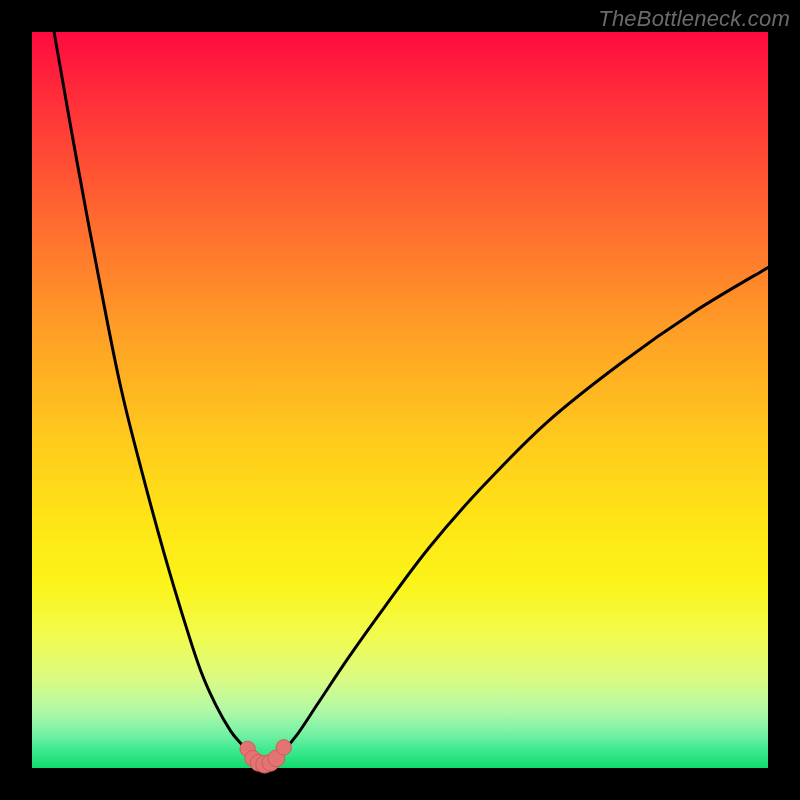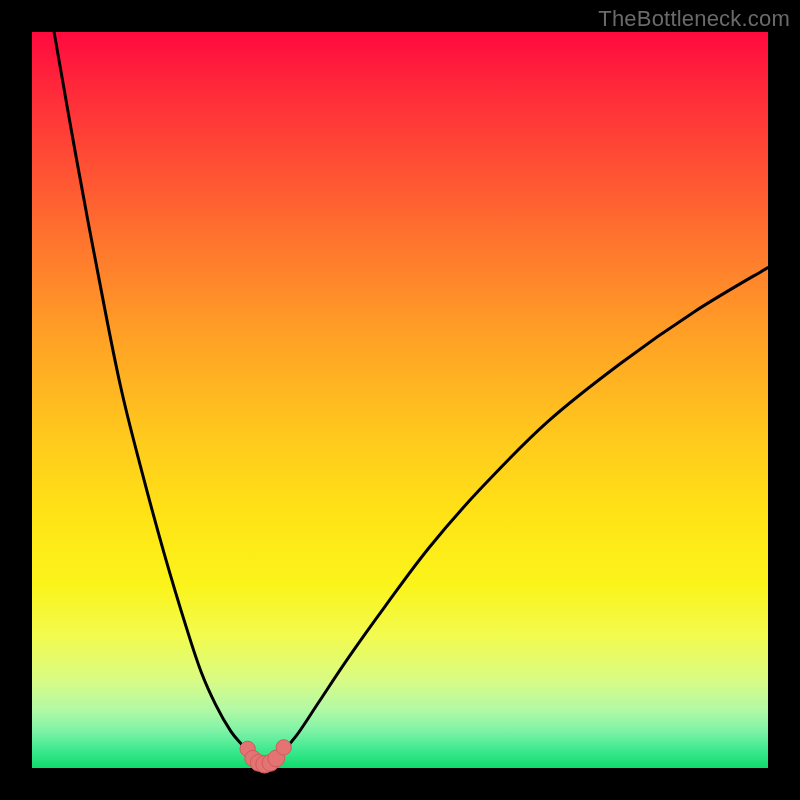--- a/index.html
+++ b/index.html
@@ -11,20 +11,21 @@
     overflow: hidden;
     font-family: Arial, Helvetica, sans-serif;
   }
   .frame {
     position: absolute;
     left: 0;
     top: 0;
     width: 800px;
     height: 800px;
     background: #000;
+    font-style: italic;
   }
   .plot {
     position: absolute;
     left: 32px;
     top: 32px;
     width: 736px;
     height: 736px;
     background: linear-gradient(
       to bottom,
       #ff0a3f 0%,

